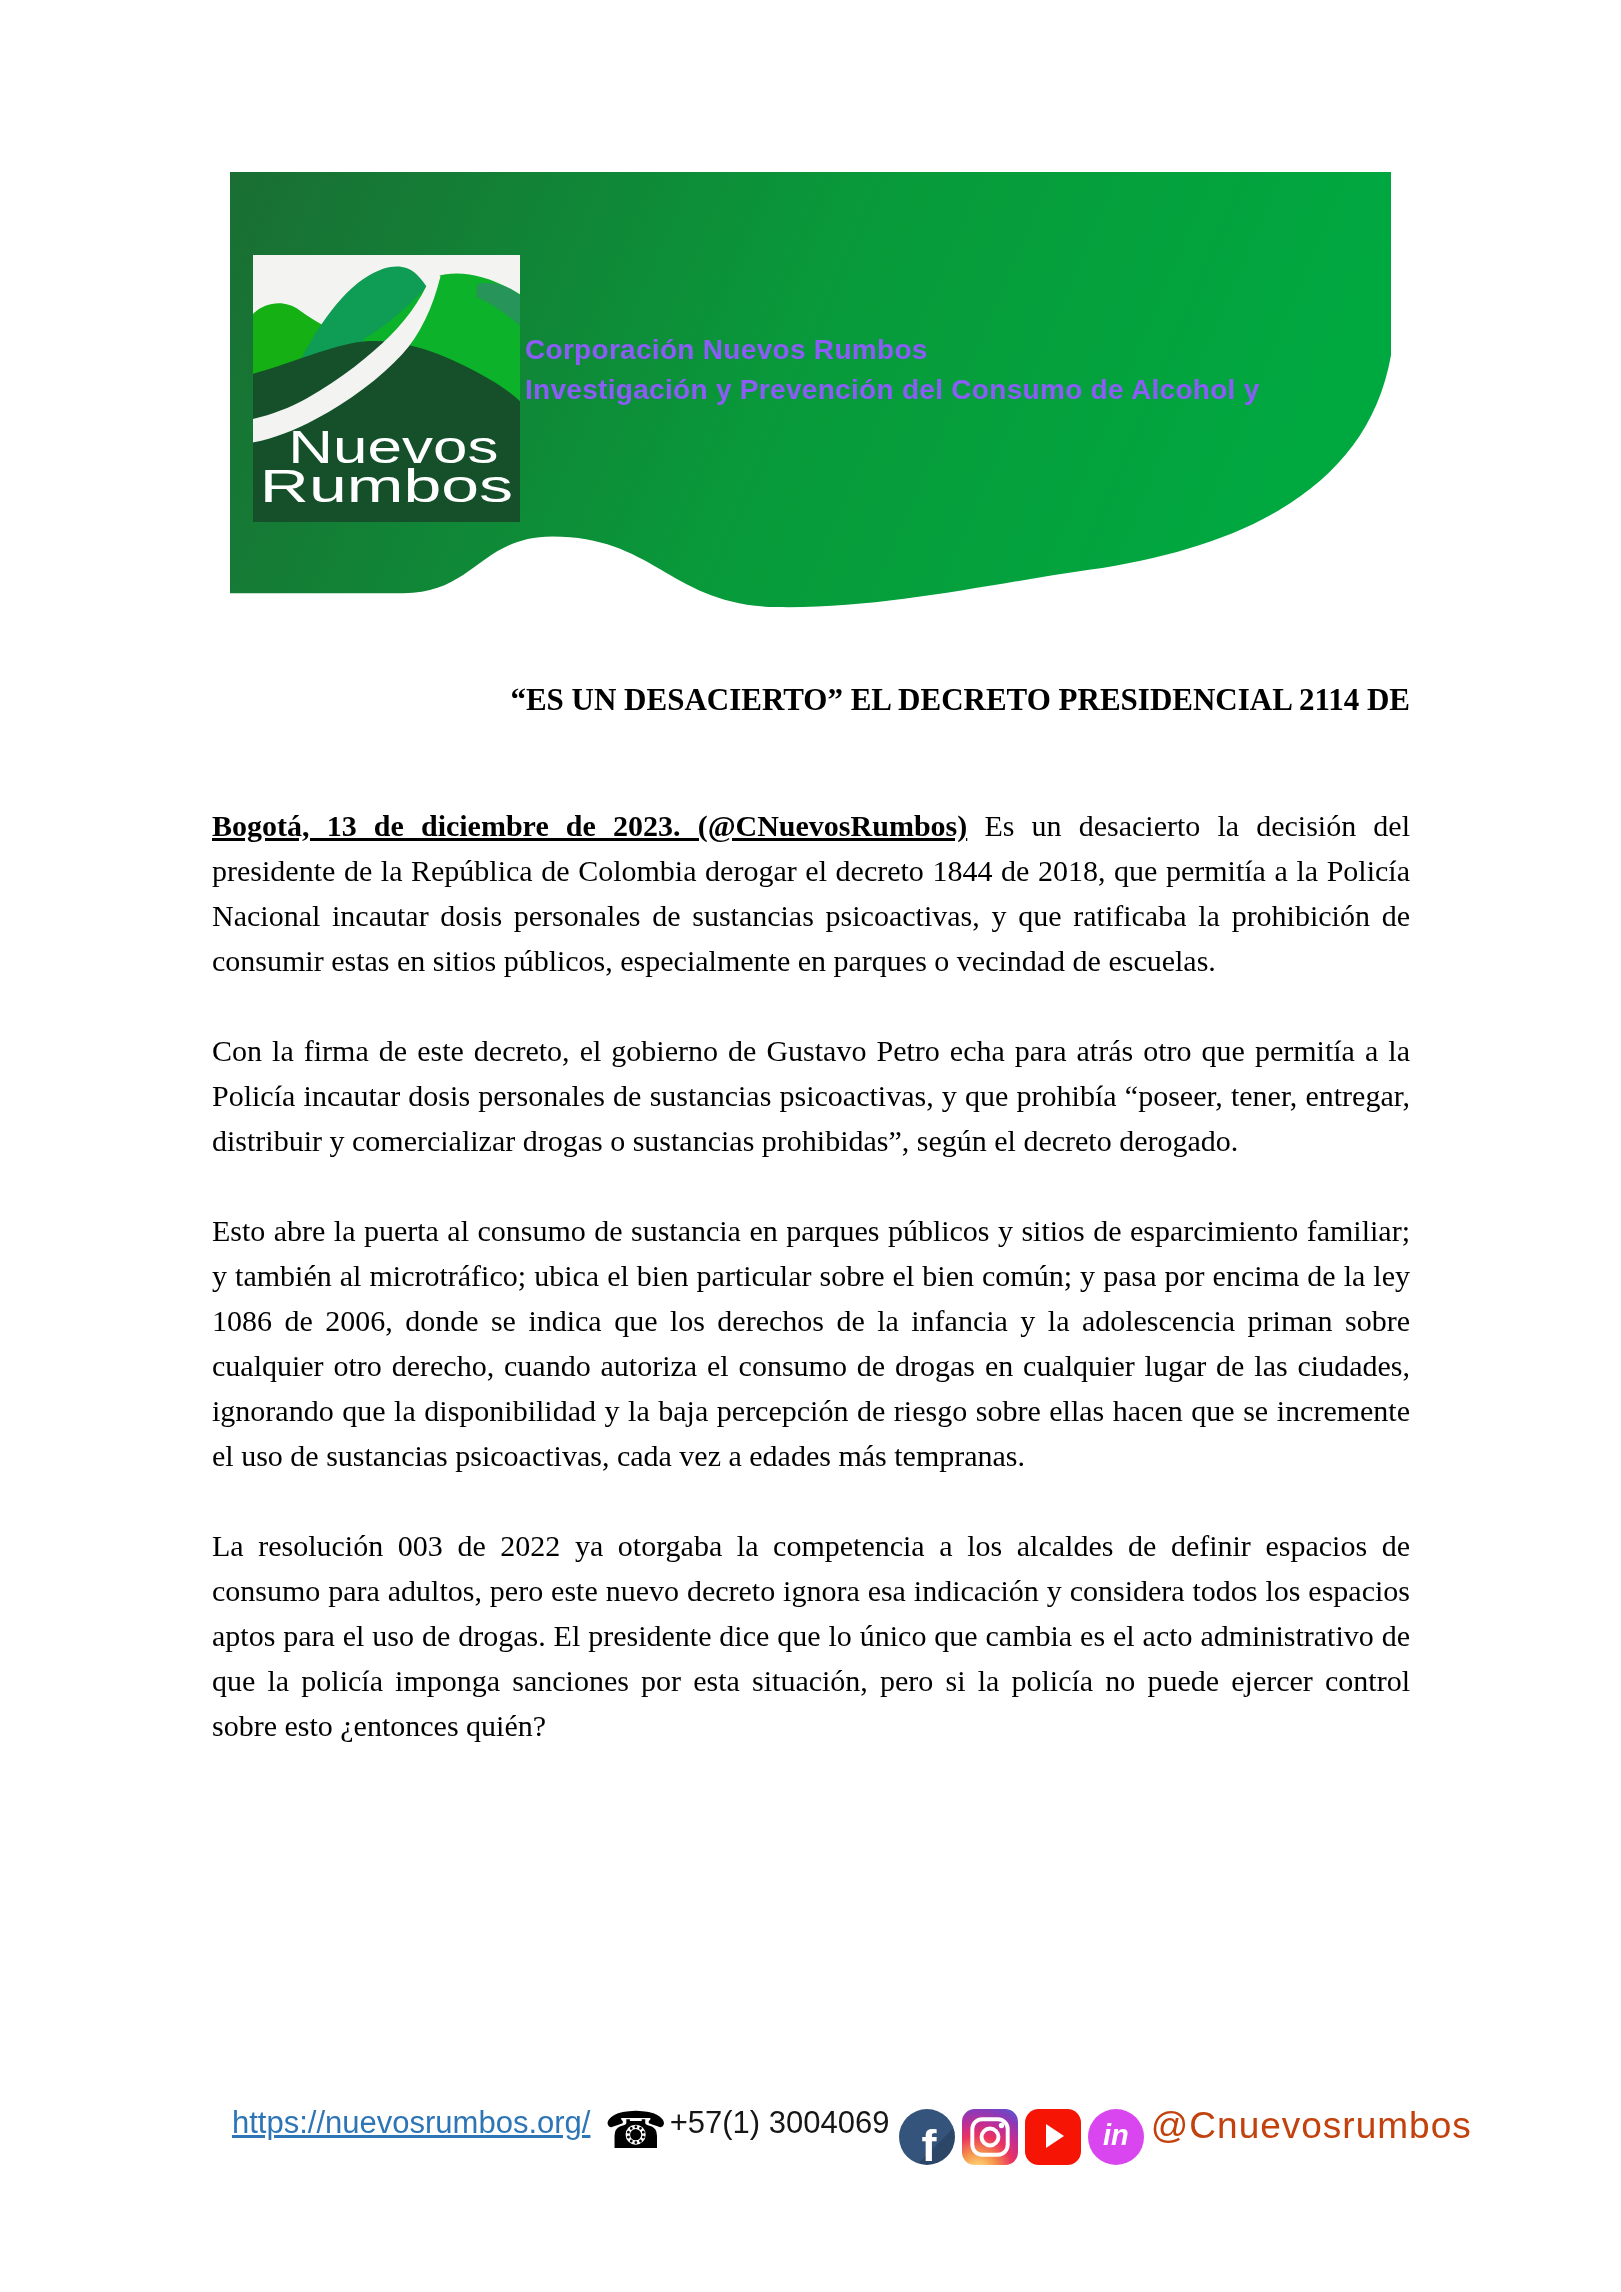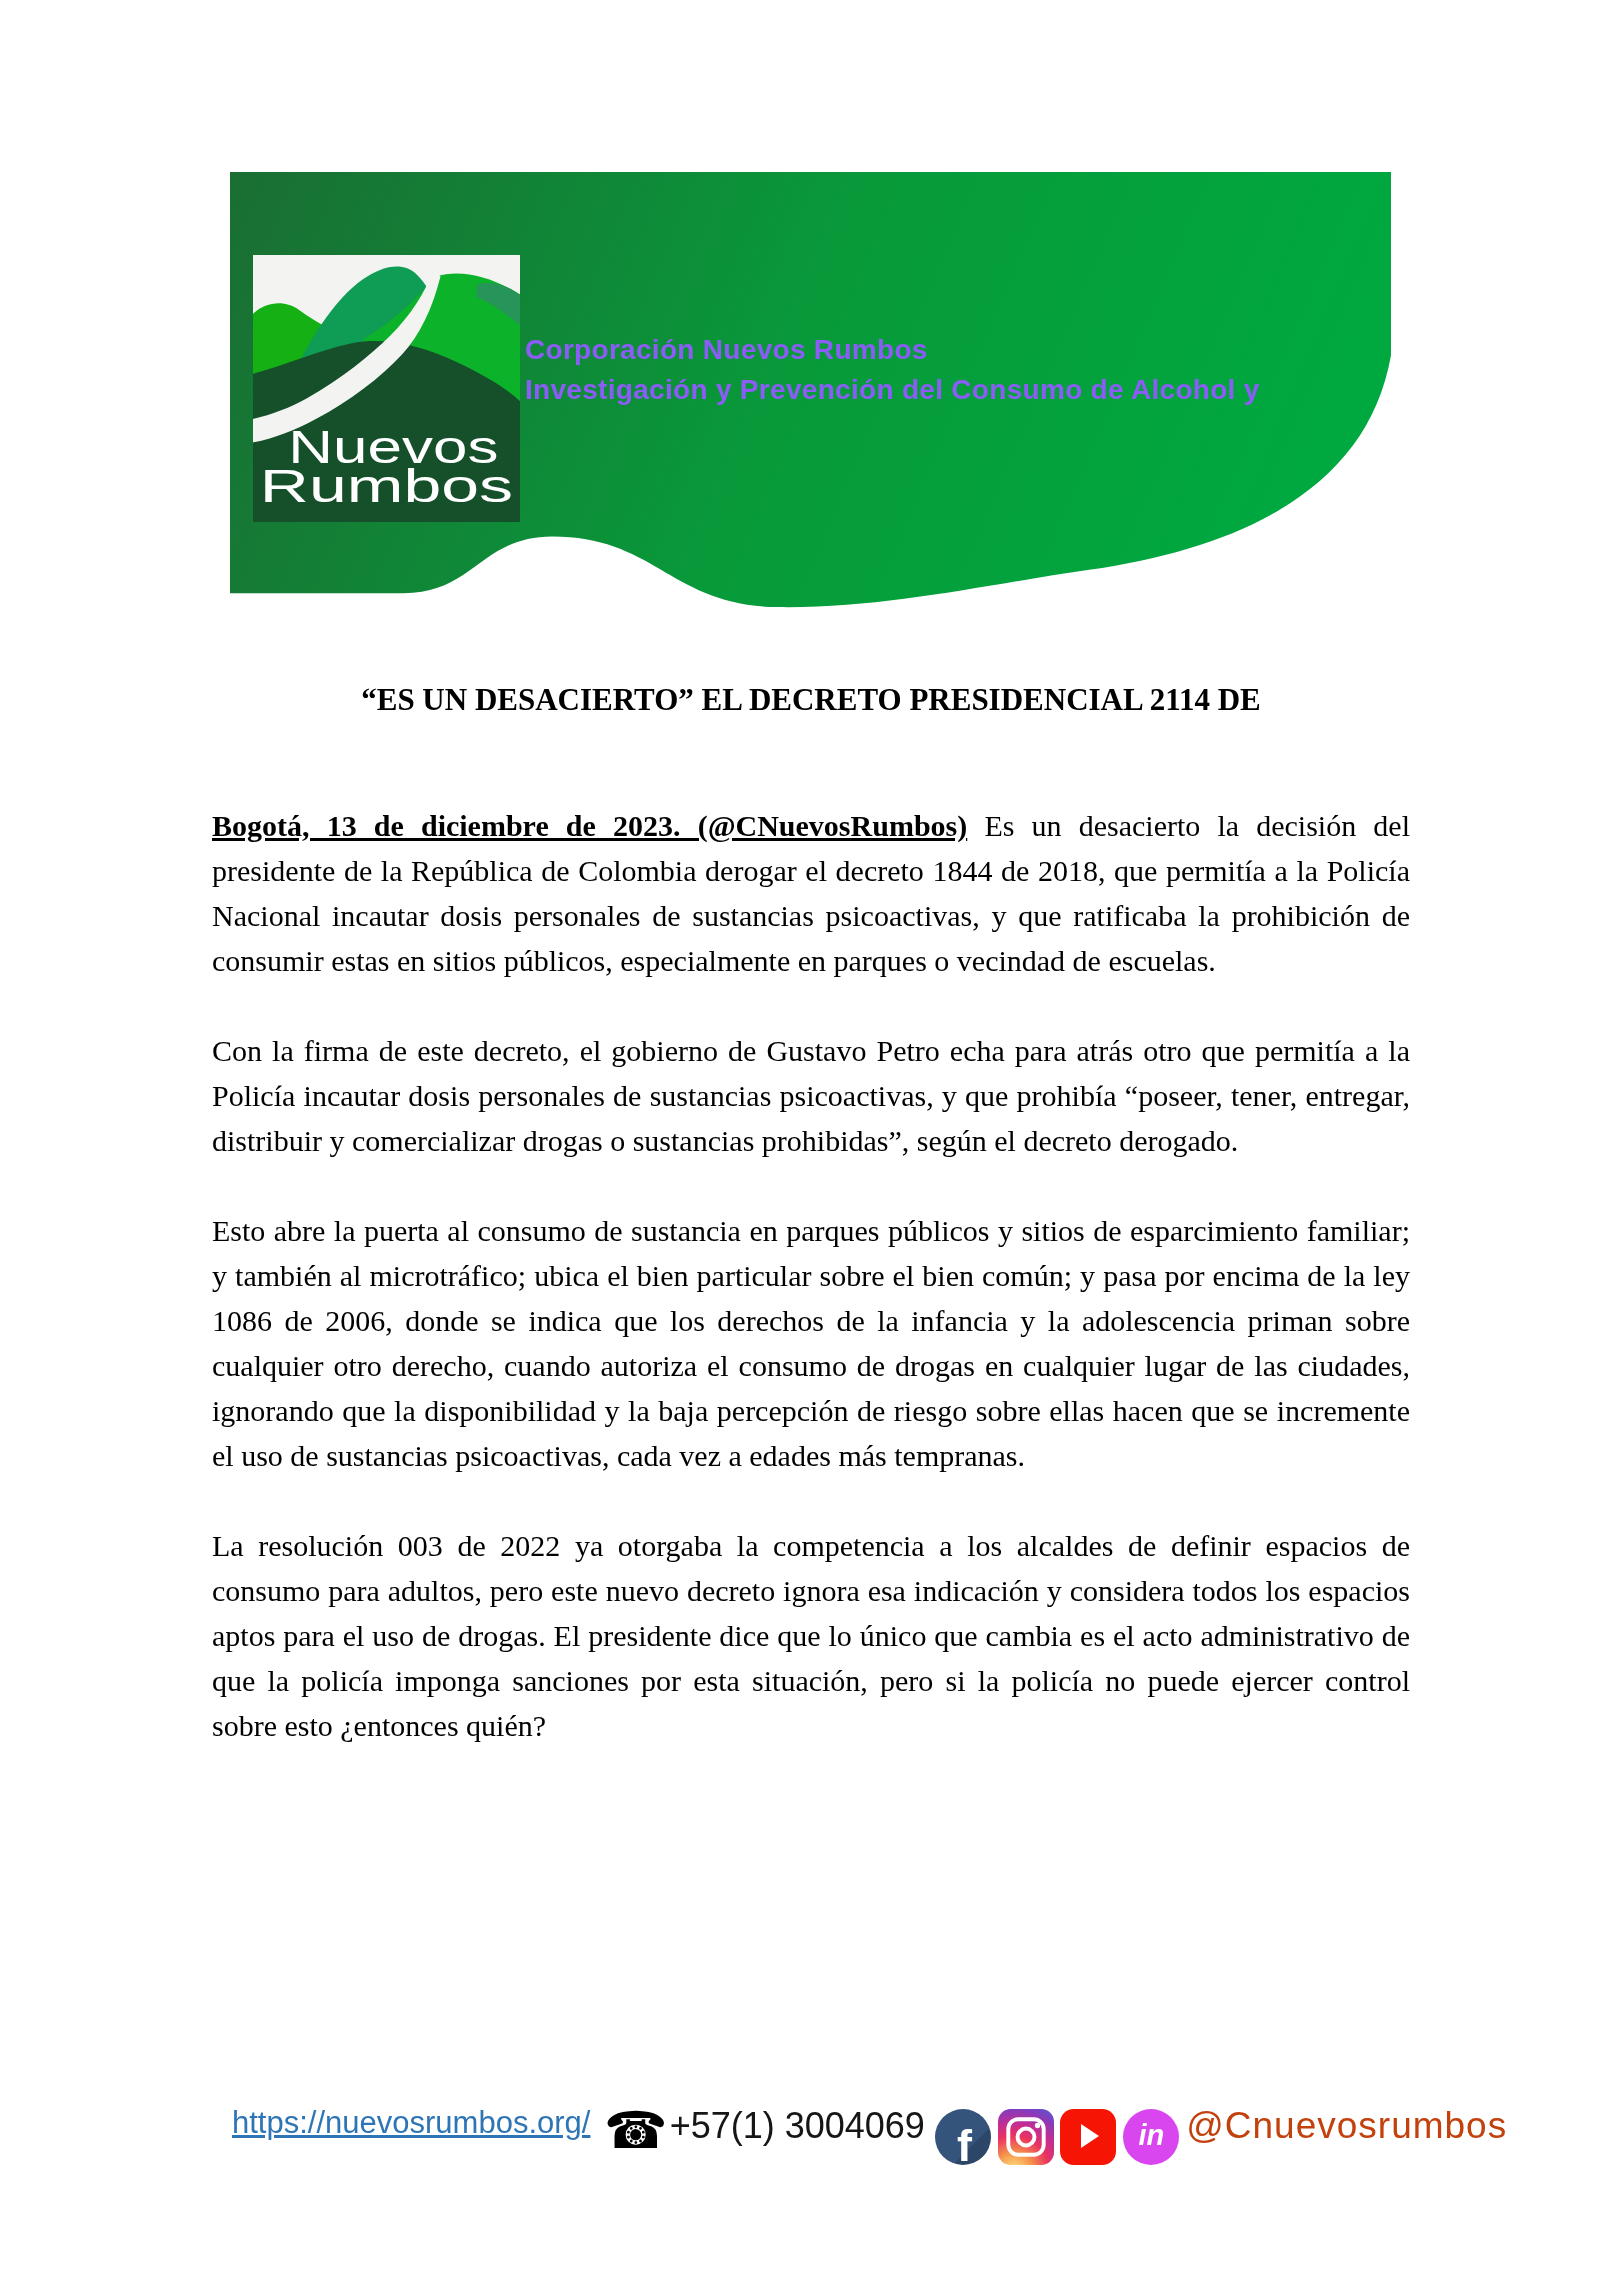--- a/index.html
+++ b/index.html
@@ -9,31 +9,31 @@
   
   .banner{position:absolute;left:230px;top:172px;width:1161px;height:438px;}
   .banner-bg{position:absolute;left:0;top:0;width:100%;height:100%;}
   .logo{position:absolute;left:22.5px;top:83px;width:267px;height:267px;}
   .org-text{position:absolute;left:295px;top:158px;color:#8b5cf6;
             font-family:"Liberation Sans",sans-serif;font-size:28px;line-height:40px;
             font-weight:700;letter-spacing:0.3px;white-space:nowrap;}
 
   
   .document{position:absolute;left:212px;top:677px;width:1198px;}
-  .doc-title{font-weight:700;font-size:31px;line-height:46px;text-align:center;margin:0 0 80px 0;}
+  .doc-title{font-weight:700;font-size:31px;line-height:46px;text-align:right;margin:0 0 80px 0;}
   .body-par{font-size:30px;line-height:45px;text-align:justify;margin:0 0 45px 0;}
   .body-par strong{font-weight:700;text-decoration:underline;}
 
   
   .footer{position:absolute;left:232px;top:2105px;height:63px;display:flex;
           font-family:"Liberation Sans",sans-serif;}
   .site-link{color:#2e75b6;text-decoration:underline;font-size:31px;cursor:pointer;}
   .phone-icon{font-family:"DejaVu Sans",sans-serif;font-size:51px;line-height:1;color:#000;
               margin-left:13.7px;margin-right:2px;}
-  .phone-number{font-size:36px;color:#161616;}
+  .phone-number{font-size:31px;color:#161616;}
   .social{display:flex;align-items:center;margin-left:9.8px;}
   .icon{width:56px;height:56px;margin-right:6.9px;position:relative;overflow:hidden;cursor:pointer;}
   .icon.fb{border-radius:50%;background:#35547c;}
   .icon.fb::after{content:"";position:absolute;inset:0;border-radius:50%;
                   background:linear-gradient(315deg,rgba(0,0,0,.16) 34%,transparent 34%);}
   .icon.fb span{position:absolute;left:50%;bottom:-7.8px;transform:translateX(-38%);
                 color:#fff;font-weight:700;font-size:45px;font-family:"Liberation Sans",sans-serif;z-index:2;}
   .icon.ig{border-radius:12.7px;
            background:radial-gradient(circle at 28% 112%,#fed373 8%,#f5934b 26%,#ea3360 48%,#c52d91 64%,#8a3ab9 82%,#4f5bd5 100%);}
   .icon.ig svg{position:absolute;inset:0;}

